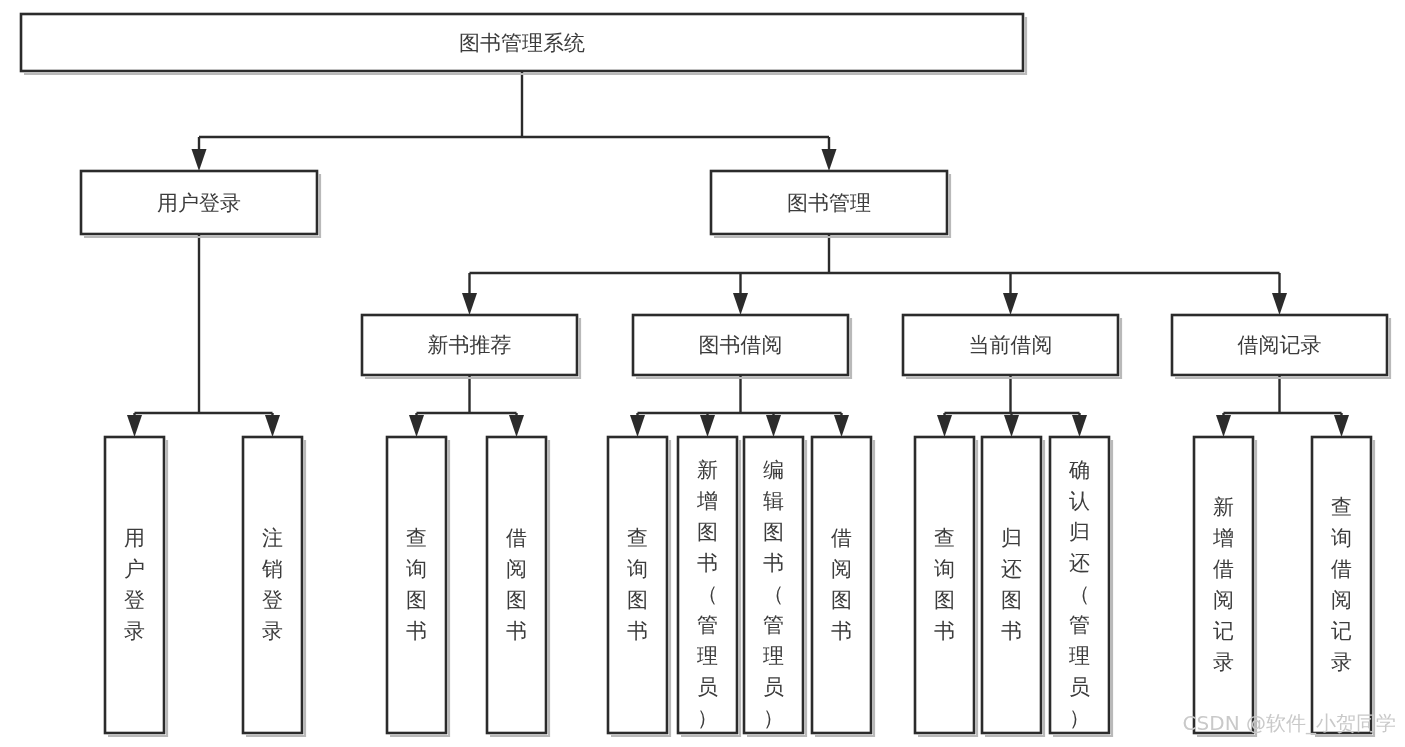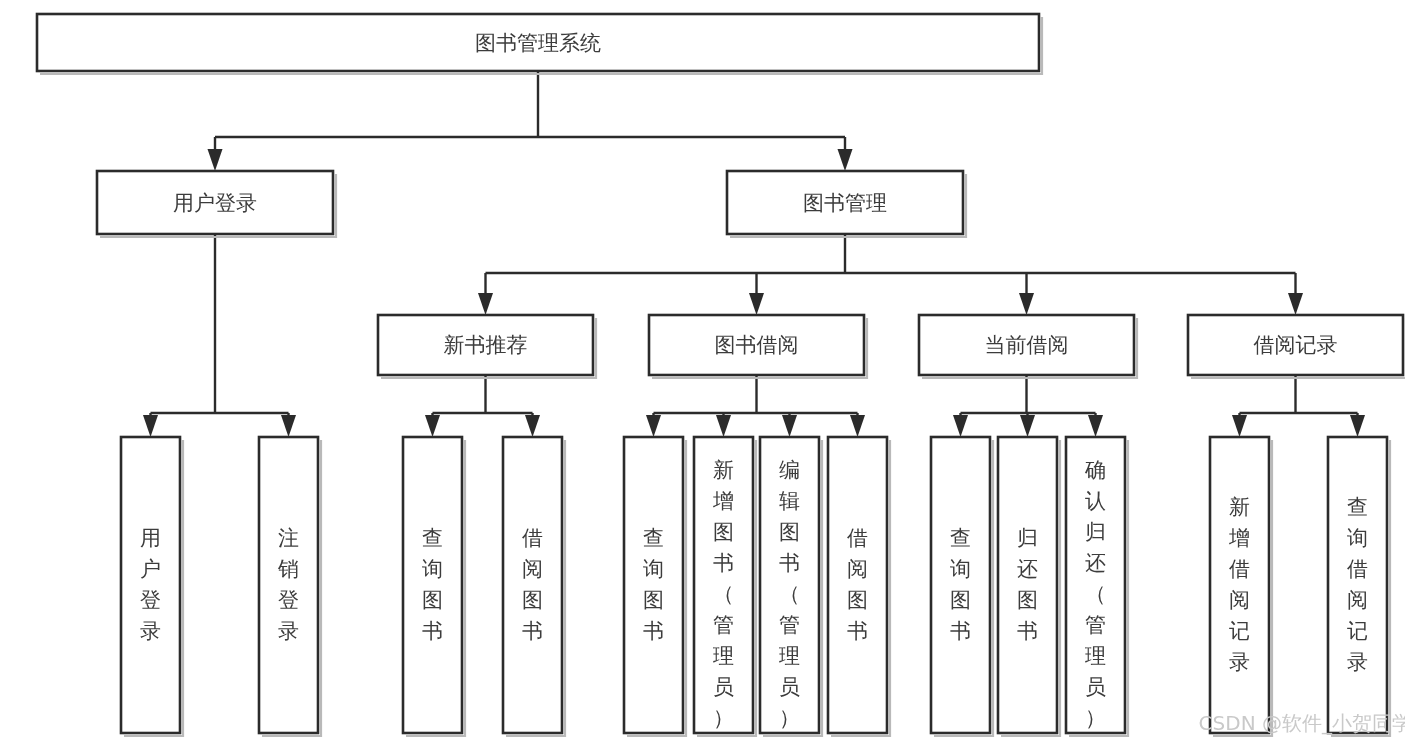--- a/index.html
+++ b/index.html
@@ -14,21 +14,20 @@
     position: relative;
     font-family: "DejaVu Sans", "Liberation Sans", sans-serif;
     overflow: hidden;
   }
   #diagram-root {
     position: absolute;
     left: 0;
     top: 0;
     width: 1187px;
     height: 747px;
-    margin-left: 16px;
   }
   svg.diagram-canvas {
     display: block;
     width: 1405px;
     height: 747px;
   }
   .node-box {
     fill: #ffffff;
     stroke: #2b2b2b;
     stroke-width: 2.6;

